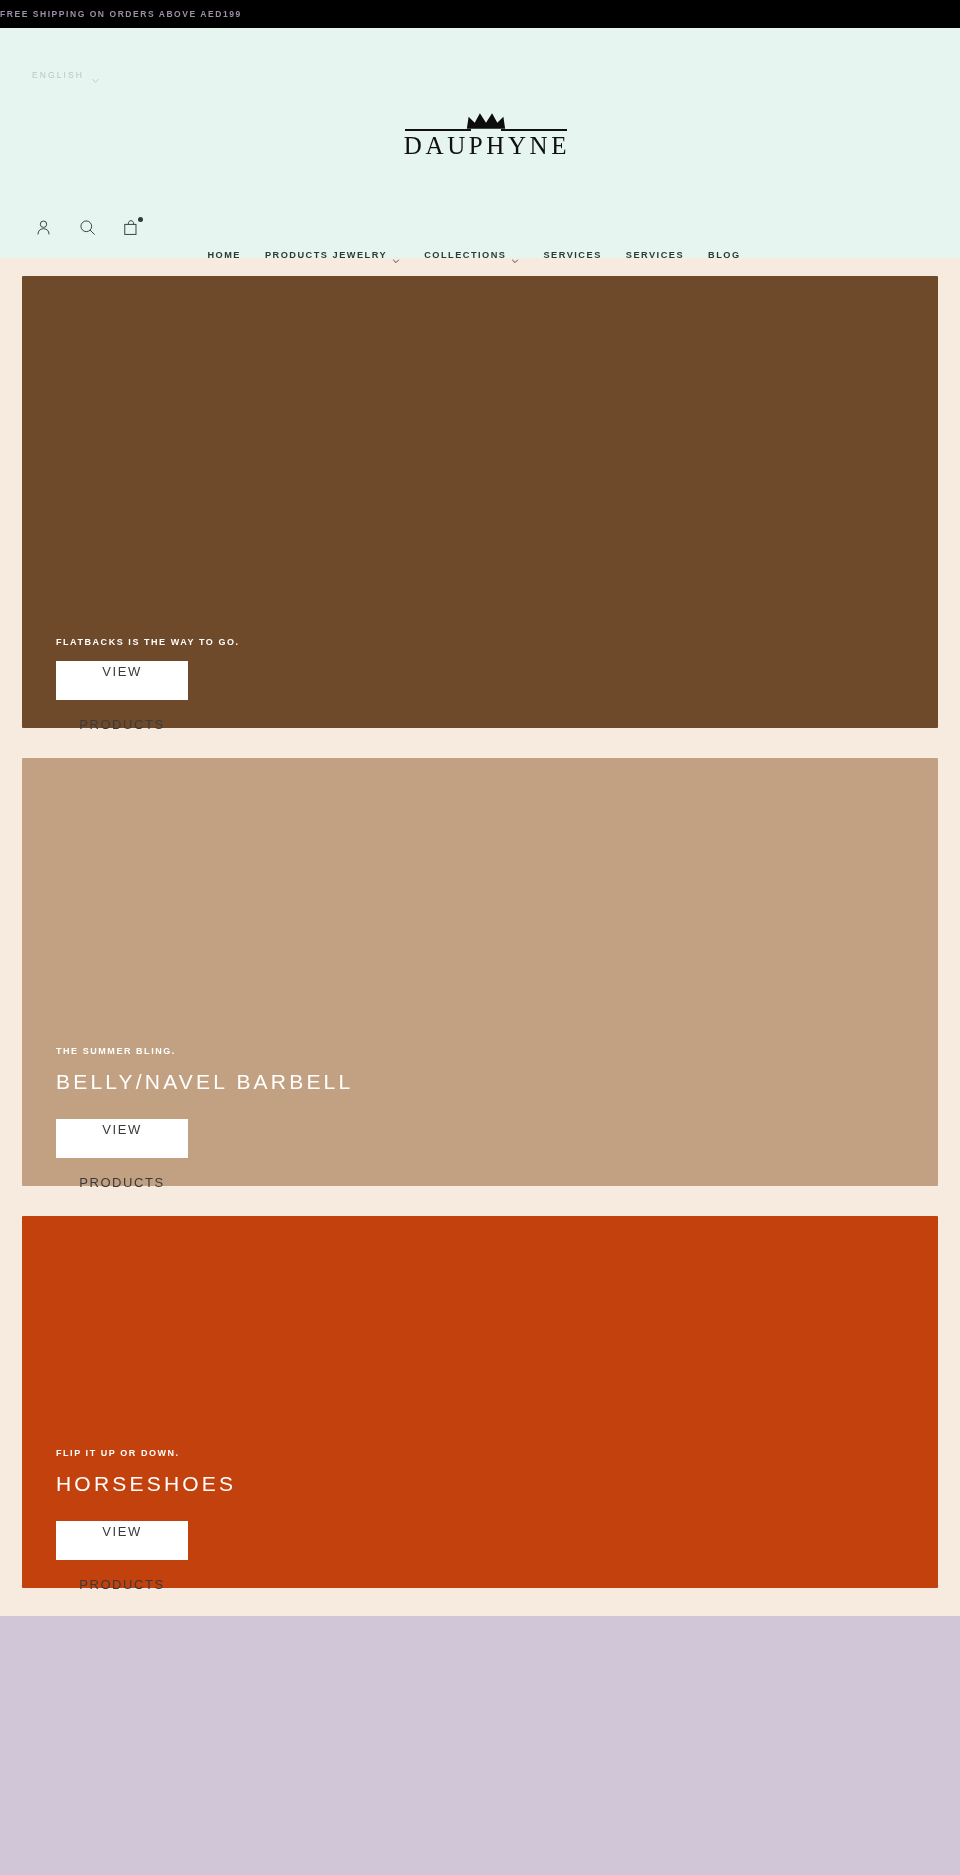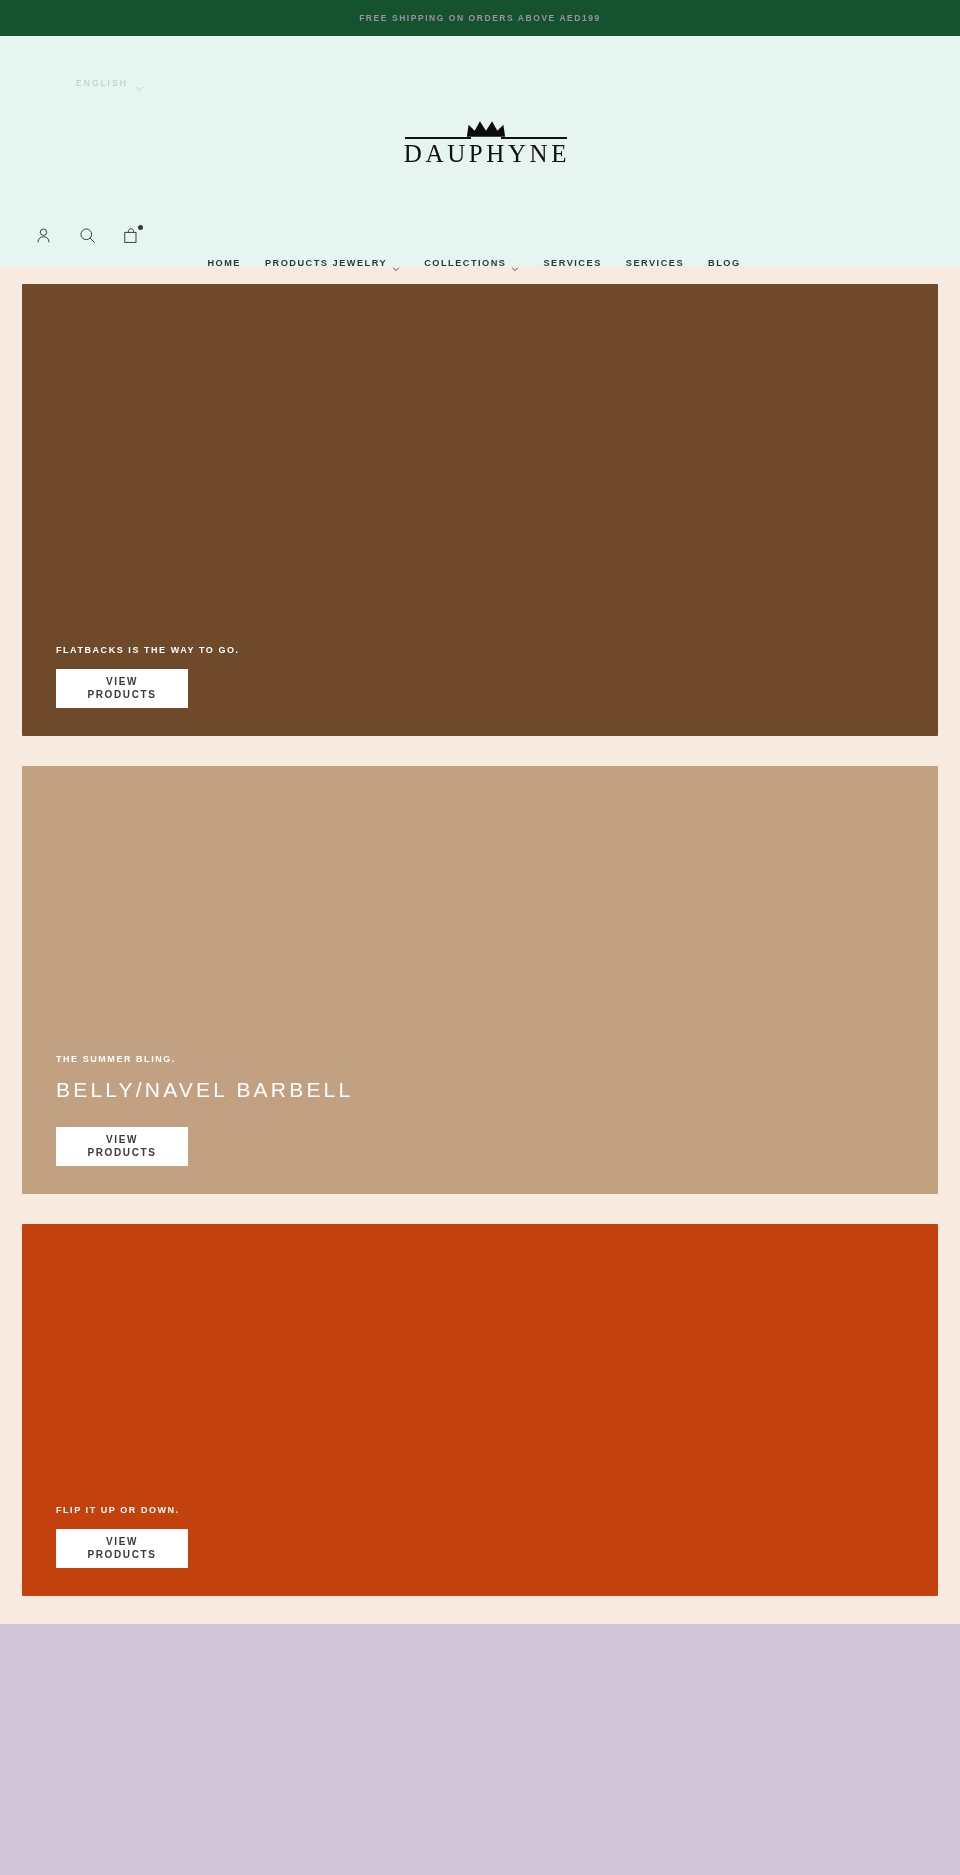--- a/index.html
+++ b/index.html
@@ -7,25 +7,24 @@
   html, body {
     width: 960px;
     background: #f7eadf;
     font-family: "Liberation Sans", sans-serif;
   }
 
   body { width: 960px; height: 1875px; overflow: hidden; position: relative; }
 
   
   .announcement {
-    height: 36px;
-    background: #14532d;
-    display: flex;
-    align-items: center;
-    justify-content: center;
+    height: 28px;
+    background: #000000;
+    display: flex;
+    align-items: center;
   }
   .announcement-text {
     font-size: 8.5px;
     letter-spacing: 1.55px;
     color: #9d8fa8;
     font-weight: 600;
     text-transform: uppercase;
   }
 
   
@@ -42,21 +41,20 @@
     display: flex;
     align-items: center;
     gap: 7px;
     cursor: pointer;
   }
   .lang-label {
     font-size: 8.5px;
     letter-spacing: 2.1px;
     color: #b6c9c2;
     font-weight: 400;
-    margin-left: 44px;
   }
   .chev-lang { width: 9px; height: 9px; display: block; }
 
   .logo-wrap {
     position: absolute;
     top: 78px;
     left: 11px; right: 0;
     display: flex;
     flex-direction: column;
     align-items: center;
@@ -180,25 +178,26 @@
     background: #ffffff;
     border: none;
     display: flex;
     flex-direction: column;
     align-items: center;
     justify-content: center;
     cursor: pointer;
     line-height: 1.28;
   }
   .banner-btn span {
-    font-size: 10px;
+    font-size: 13px;
     letter-spacing: 1.6px;
     color: #3a3a3a;
-    font-weight: 700;
+    font-weight: 400;
     text-transform: uppercase;
+    margin-top: 36px;
   }
 
   
   .lower-section {
     margin-top: 28px;
     height: 404px;
     background: #d0c6d8;
   }
 </style>
 </head>
@@ -311,20 +310,21 @@
     <div class="banner-kicker">THE SUMMER BLING.</div>
     <h2 class="banner-title">BELLY/NAVEL BARBELL</h2>
     <button class="banner-btn">
       <span>VIEW</span>
       <span>PRODUCTS</span>
     </button>
   </section>
 
   <section class="banner banner-3">
     <div class="banner-kicker">FLIP IT UP OR DOWN.</div>
+    <h2 class="banner-title">HORSESHOES</h2>
     <button class="banner-btn">
       <span>VIEW</span>
       <span>PRODUCTS</span>
     </button>
   </section>
 
 </main>
 
 <section class="lower-section"></section>
 

